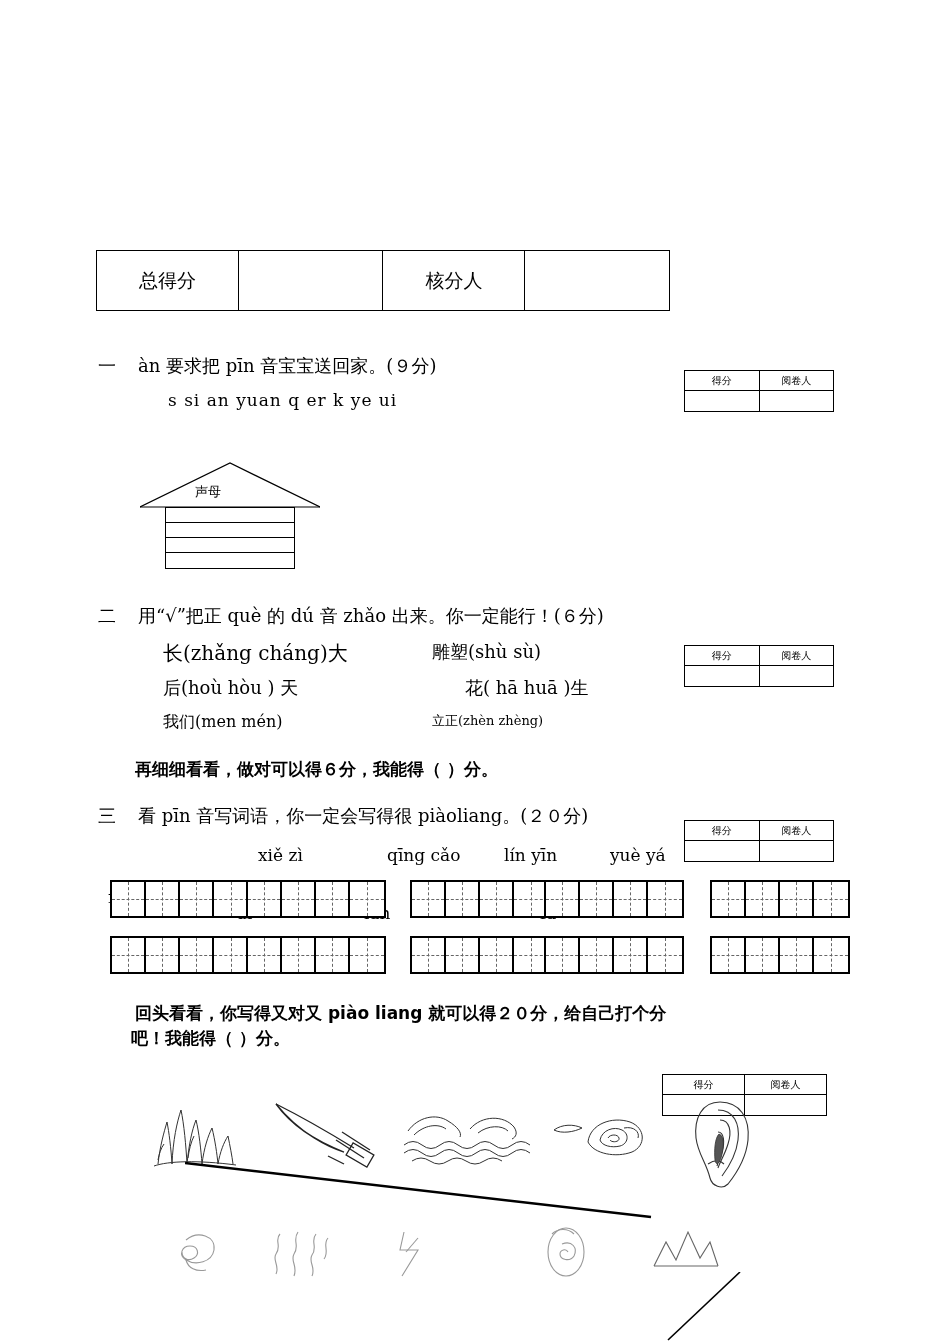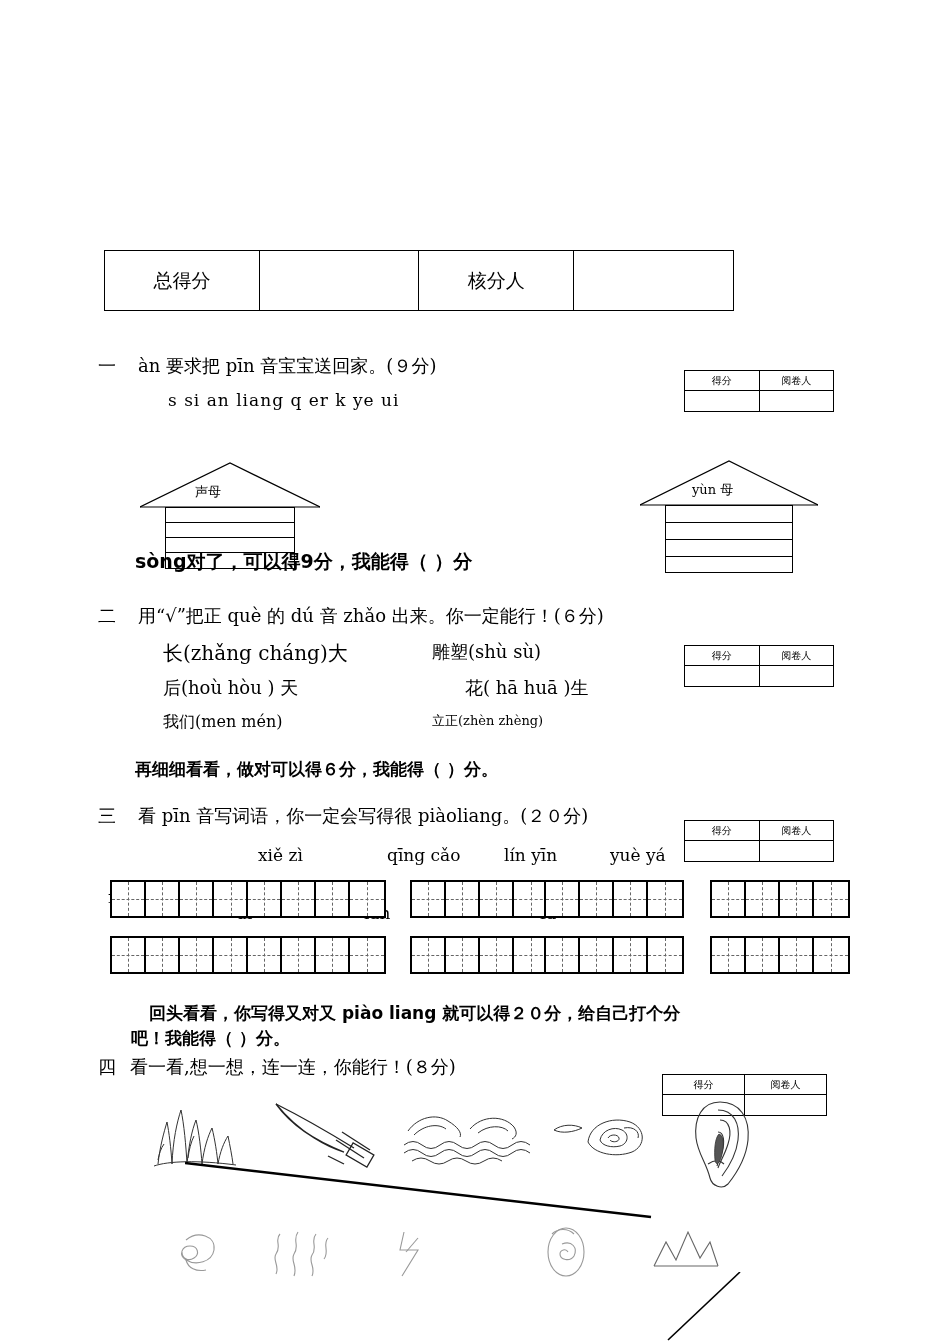--- a/index.html
+++ b/index.html
@@ -23,22 +23,22 @@
     text-align: center;
     font-size: 25px;
     font-weight: 700;
     letter-spacing: 0.5px;
     font-family: "DejaVu Sans", "Liberation Sans", sans-serif;
   }
 
   
   .total-table {
     position: absolute;
-    top: 250px; left: 104px;
-    width: 630px; height: 60px;
+    top: 250px; left: 96px;
+    width: 574px; height: 60px;
     border-collapse: collapse;
   }
   .total-table td {
     border: 1px solid #000;
     text-align: center;
     vertical-align: middle;
     font-size: 19px;
     height: 60px;
   }
   .total-table td.lbl { width: 155px; }
@@ -152,21 +152,21 @@
       <td class="lbl">核分人</td>
       <td class="val"></td>
     </tr>
   </tbody>
     </table>
 
   <div class="sec-head" style="top:354px; left:98px;">
     <span class="sec-num">一</span><span>àn 要求把 pīn 音宝宝送回家。(９分)</span>
   </div>
 
-  <div class="abs pinyin-row" style="top:390px; left:168px; letter-spacing:1px;">s  si  an  liang   q  er   k   ye   ui</div>
+  <div class="abs pinyin-row" style="top:390px; left:168px; letter-spacing:1px;">s  si  an  yuan   q  er   k   ye   ui</div>
 
   <table class="score-box" id="score-box-1">
     <tbody>
         <tr>
       <td>得分</td>
       <td>阅卷人</td>
     </tr>
     <tr>
       <td class="empty"></td>
       <td class="empty"></td>
@@ -183,36 +183,21 @@
     </div>
     <div class="house-label" style="top:22px; left:55px; width:90px;">声母</div>
     <div class="house-body" style="top:45px; left:25px; width:130px; height:62px;">
       <div class="rule" style="height:15px;"></div>
       <div class="rule" style="height:15px;"></div>
       <div class="rule" style="height:15px;"></div>
     </div>
   </div>
 
 
-  <div class="house" style="top:460px; left:640px;">
-    <div class="roof">
-      <svg width="178" height="46" viewBox="0 0 178 46">
-        <polyline points="0,45 89,1 178,45" fill="none" stroke="#000" stroke-width="1.2"></polyline>
-        <line x1="0" y1="45" x2="178" y2="45" stroke="#000" stroke-width="1.2"></line>
-      </svg>
-    </div>
-    <div class="house-label" style="top:22px; left:52px; width:90px;">yùn 母</div>
-    <div class="house-body" style="top:45px; left:25px; width:128px; height:68px;">
-      <div class="rule" style="height:17px;"></div>
-      <div class="rule" style="height:17px;"></div>
-      <div class="rule" style="height:17px;"></div>
-    </div>
-  </div>
-
-  <div class="bold-note" style="top:549px; left:135px; font-size:19px;">sòng对了，可以得9分，我能得（      ）分</div>
+
 
   <div class="sec-head" style="top:604px; left:98px;">
     <span class="sec-num">二</span><span>用“√”把正 què 的 dú 音 zhǎo 出来。你一定能行！(６分)</span>
   </div>
 
   <table class="score-box" id="score-box-2">
     <tbody>
         <tr>
       <td>得分</td>
       <td>阅卷人</td>
@@ -317,26 +302,23 @@
     <div class="cell"></div>
     <div class="cell"></div>
   </div>
   <div class="tzg" style="top:936px; left:710px;">
     <div class="cell"></div>
     <div class="cell"></div>
     <div class="cell"></div>
     <div class="cell"></div>
   </div>
 
-  <div class="bold-note" style="top:1002px; left:149px;">回头看看，你写得又对又 piào liang 就可以得２０分，给自己打个分</div>
+  <div class="bold-note" style="top:1002px; left:135px;">回头看看，你写得又对又 piào liang 就可以得２０分，给自己打个分</div>
   <div class="bold-note" style="top:1027px; left:131px;">吧！我能得（ ）分。</div>
 
-  <div class="sec-head" style="top:1055px; left:98px;">
-    <span class="sec-num" style="width:32px;">四</span><span>看一看,想一想，连一连，你能行！(８分)</span>
-  </div>
 
   <table class="score-box" id="score-box-4" style="width:165px;">
     <tbody>
         <tr>
       <td>得分</td>
       <td>阅卷人</td>
     </tr>
     <tr>
       <td class="empty"></td>
       <td class="empty"></td>

